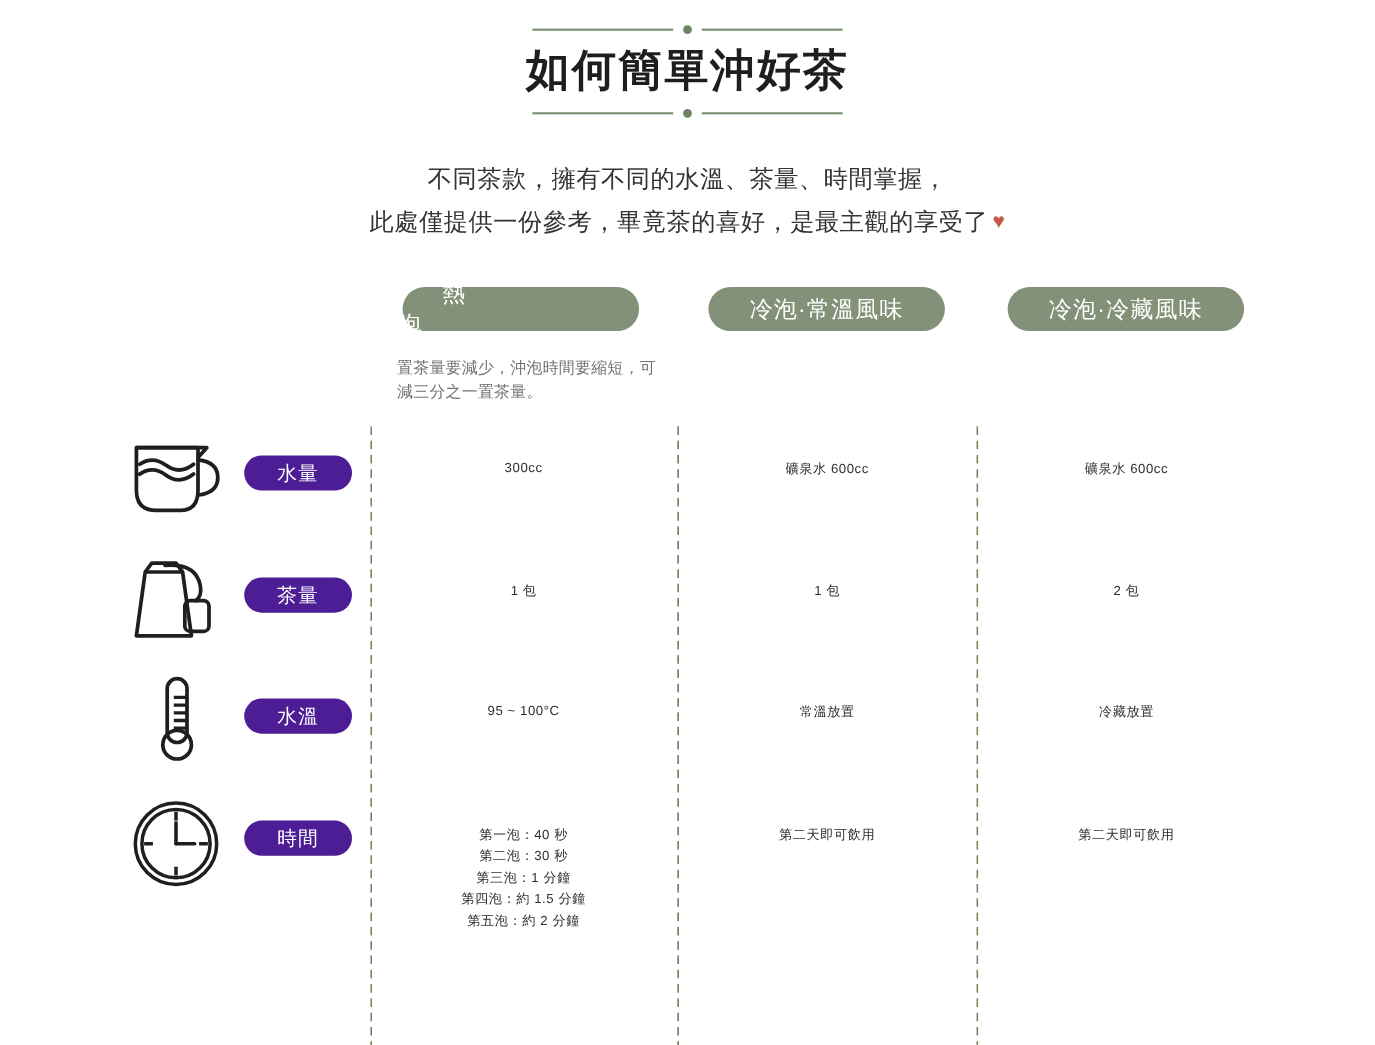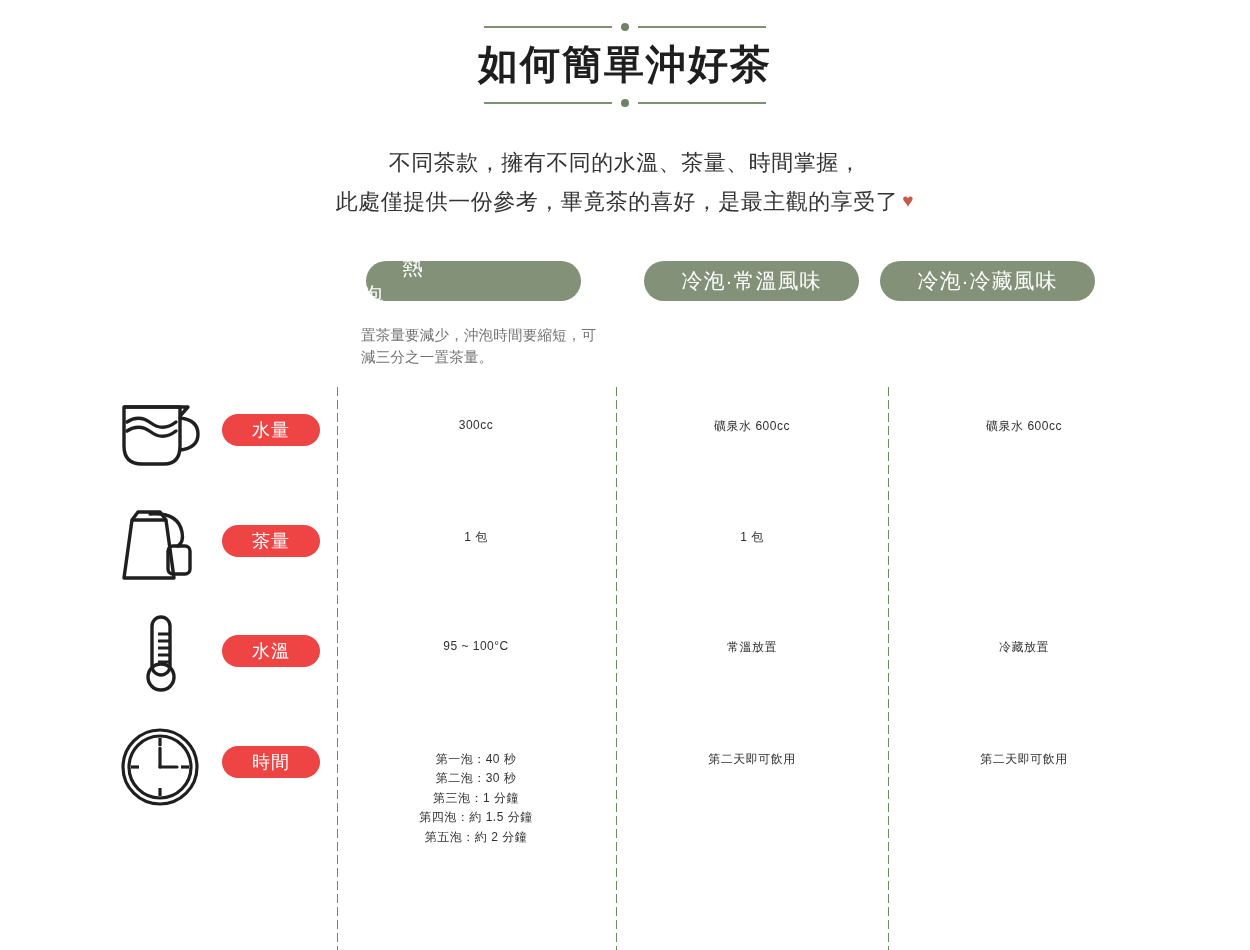--- a/index.html
+++ b/index.html
@@ -85,21 +85,21 @@
     justify-content: center;
     letter-spacing: 1px;
     pointer-events: auto;
   }
   .pill-green.hot {
     left: 366px;  top: 261px; width: 215px;
     letter-spacing: 40px;
     text-indent: 40px;
   }
   .pill-green.cold-room { left: 644px; top: 261px; width: 215px; }
-  .pill-green.cold-chill { left: 880px; top: 261px; width: 215px; text-align: right; }
+  .pill-green.cold-chill { left: 916px; top: 261px; width: 215px; text-align: right; }
 
   .col-note {
     position: absolute;
     left: 361px;
     top: 324px;
     width: 240px;
     font-size: 14.5px;
     line-height: 1.55;
     color: #737373;
     letter-spacing: 0.2px;
@@ -141,21 +141,21 @@
     justify-content: center;
   }
   .row-label {
     position: absolute;
     left: 222px;
     top: 22px;
     height: 32px;
     min-width: 72px;
     padding: 0 13px;
     border-radius: 16px;
-    background: #ef4444;
+    background: #4c1d95;
     color: #ffffff;
     font-size: 18px;
     display: flex;
     align-items: center;
     justify-content: center;
     letter-spacing: 1px;
     pointer-events: auto;
   }
 
   .cell {
@@ -239,20 +239,21 @@
       <svg width="84" height="80" viewBox="0 0 84 80">
         <path d="M14 14 L48 14 L56 72 L6 72 Z" fill="none" stroke="#1f1f1f" stroke-width="3.4" stroke-linejoin="round"></path>
         <path d="M14 14 L20 6 L42 6 L48 14" fill="none" stroke="#1f1f1f" stroke-width="3.4" stroke-linejoin="round"></path>
         <path d="M32 8 Q60 6 64 26 Q66 36 60 40" fill="none" stroke="#1f1f1f" stroke-width="3.4" stroke-linecap="round"></path>
         <rect x="50" y="40" width="22" height="28" rx="5" fill="none" stroke="#1f1f1f" stroke-width="3.4"></rect>
       </svg>
     </div>
     <div class="row-label">茶量</div>
     <div class="cell c1">1 包</div>
     <div class="cell c2">1 包</div>
+    <div class="cell c3">2 包</div>
   </div>
 
   <div class="row r-temp">
     <div class="row-icon">
       <svg width="84" height="84" viewBox="0 0 84 84">
         <path d="M34 12 a9 9 0 0 1 18 0 L52 52 a9 9 0 1 1 -18 0 Z" fill="none" stroke="#1f1f1f" stroke-width="3.4"></path>
         <circle cx="43" cy="63" r="13" fill="none" stroke="#1f1f1f" stroke-width="3.4"></circle>
         <line x1="40" y1="20" x2="52" y2="20" stroke="#1f1f1f" stroke-width="3"></line>
         <line x1="40" y1="27" x2="52" y2="27" stroke="#1f1f1f" stroke-width="3"></line>
         <line x1="40" y1="34" x2="52" y2="34" stroke="#1f1f1f" stroke-width="3"></line>

